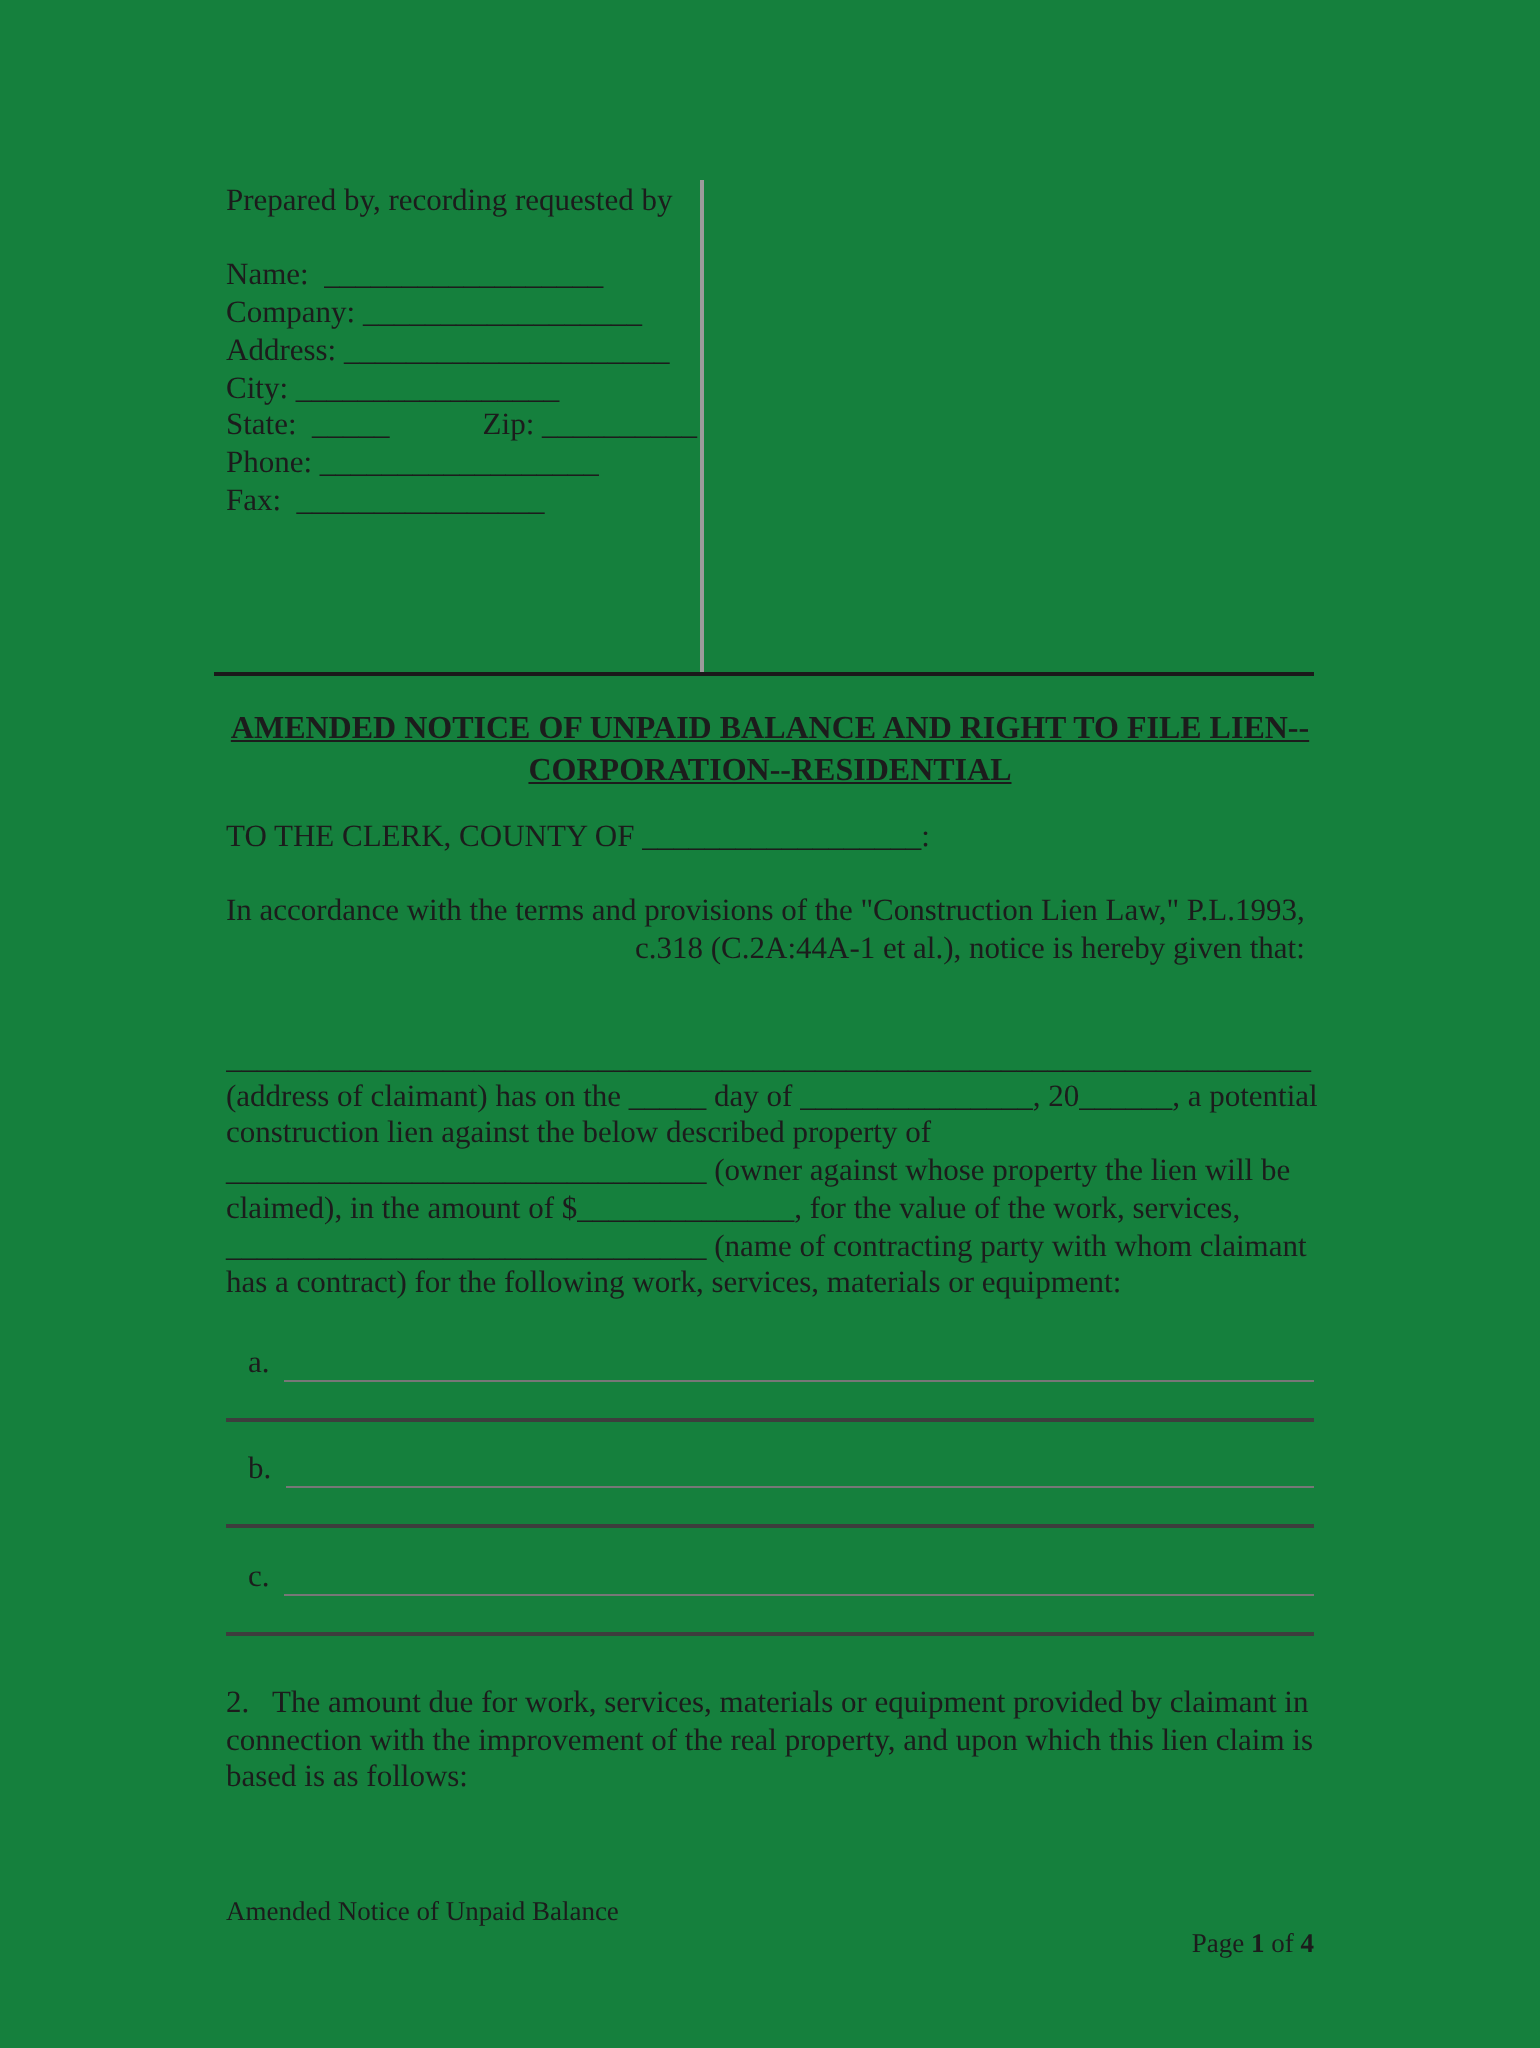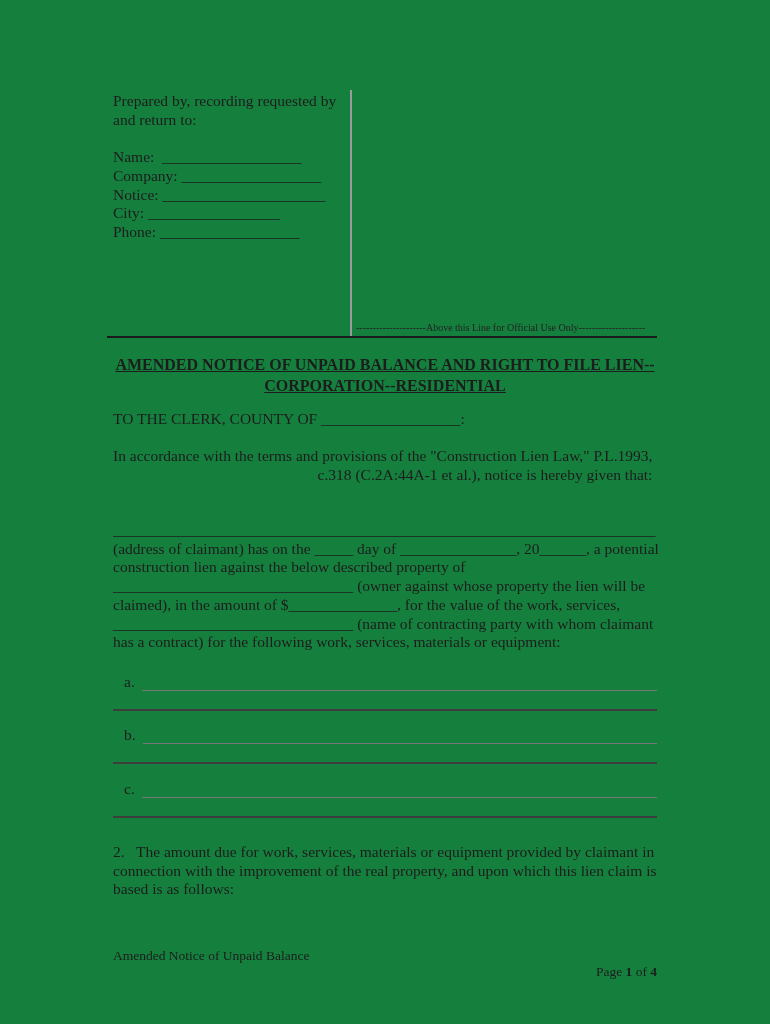--- a/index.html
+++ b/index.html
@@ -38,31 +38,31 @@
   .footer-right { position:absolute; right:113px; top:948px; font-size:13.5px; white-space:pre; }
   .footer-right .b { font-weight:bold; }
 </style>
 </head>
 <body>
 
 <div class="page">
 
   <div class="prepared">
     <div class="line">Prepared by, recording requested by</div>
-    <div class="line">and return to:</div>
     <div class="spacer"></div>
     <div class="line">Name:  __________________</div>
     <div class="line">Company: __________________</div>
-    <div class="line">Notice: _____________________</div>
+    <div class="line">Address: _____________________</div>
     <div class="line">City: _________________</div>
+    <div class="line">State:  _____            Zip: __________</div>
     <div class="line">Phone: __________________</div>
+    <div class="line">Fax:  ________________</div>
   </div>
 
   <div class="divider-v"></div>
-  <div class="official">---------------------Above this Line for Official Use Only--------------------</div>
   <div class="rule-h"></div>
 
   <div class="title">
     <span>AMENDED NOTICE OF UNPAID BALANCE AND RIGHT TO FILE LIEN--</span><br>
     <span>CORPORATION--RESIDENTIAL</span>
   </div>
 
   <div class="clerk line">TO THE CLERK, COUNTY OF __________________:</div>
 
   <div class="intro">

